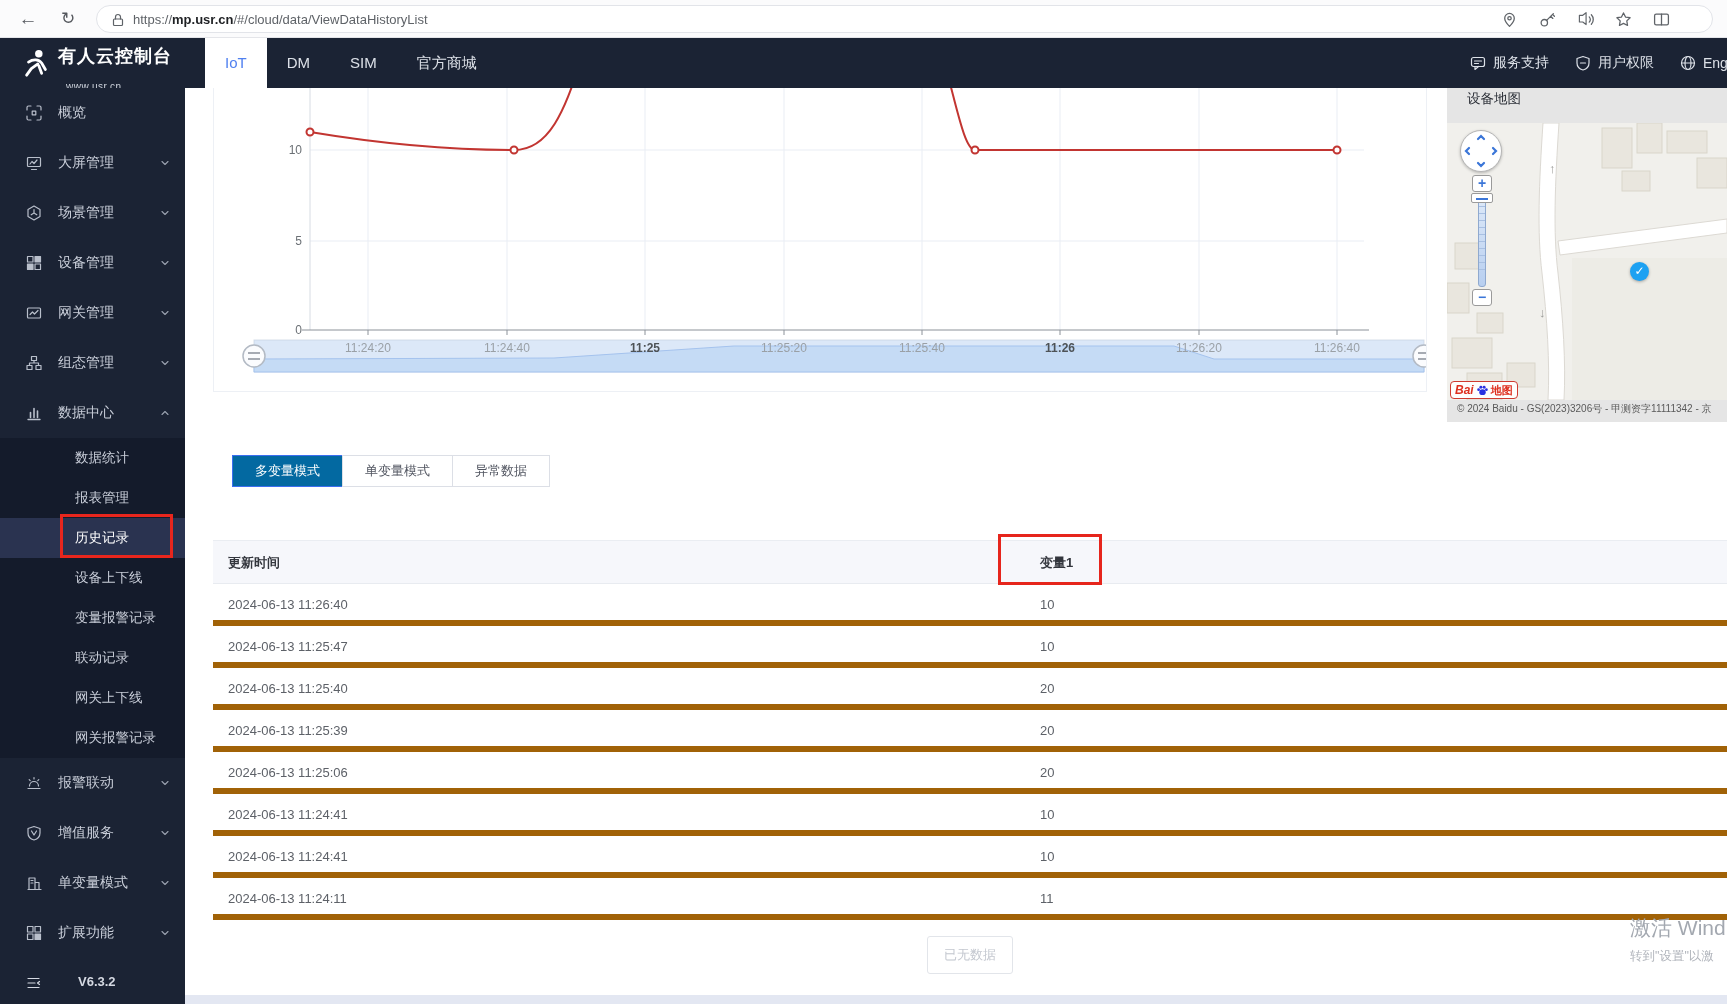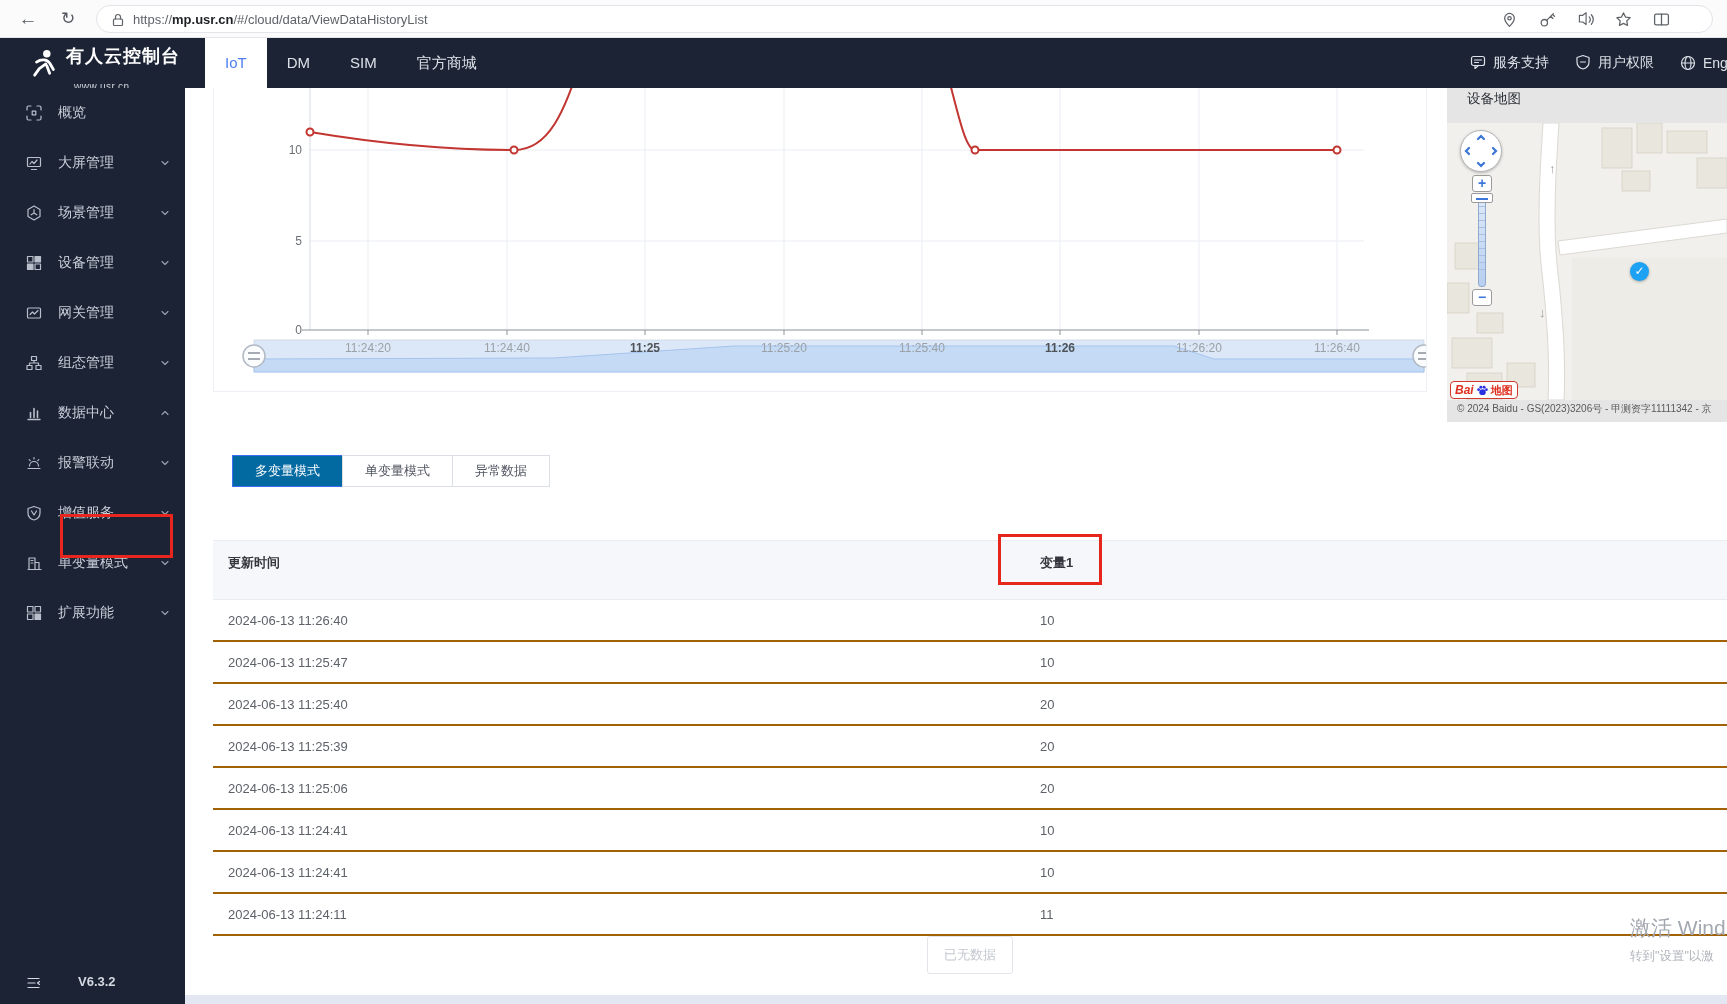--- a/index.html
+++ b/index.html
@@ -15,29 +15,29 @@
     font-size:19px; text-align:center; line-height:28px; cursor:pointer; }
   .url-pill { position:absolute; left:96px; top:5px; width:1617px; height:28px;
     background:#ffffff; border:1px solid #e2e4e9; border-radius:14px; }
   .url-lock { position:absolute; left:13px; top:6px; width:16px; height:16px; color:#5f6368; }
   .url-text { position:absolute; left:36px; top:6px; font-size:13px; color:#5f6368; white-space:nowrap; }
   .url-text .host { color:#1f2124; font-weight:bold; }
   .pill-icons { position:absolute; right:42px; top:5px; display:flex; gap:21px; color:#5f6368; }
   .pill-icons .bicon { width:17px; height:17px; }
   
   .navbar { position:absolute; left:0; top:38px; width:1727px; height:50px; background:#1b2334; }
-  .brand { position:absolute; left:16px; top:0; width:185px; height:50px; }
+  .brand { position:absolute; left:8px; top:0; width:185px; height:50px; }
   .brand-icon { position:absolute; left:13px; top:10px; width:30px; height:30px; color:#fff; }
   .brand-title { position:absolute; left:50px; top:6px; font-size:18px; font-weight:bold; color:#fff; letter-spacing:1px; }
   .brand-sub { position:absolute; left:58px; top:28px; font-size:10px; color:#cfd4dd; letter-spacing:.5px;margin-top:15px; }
   .nav-tabs { position:absolute; left:205px; top:0; height:50px; display:flex; }
   .nav-tab { height:50px; line-height:50px; padding:0 20px; font-size:15px; color:#dde1e8; cursor:pointer; }
   .nav-tab.active { background:#ffffff; color:#5080f0; }
   .nav-right { position:absolute; left:1470px; top:0; height:50px; display:flex; align-items:center; gap:26px; white-space:nowrap; }
-  .nav-right .nr-item { display:flex; align-items:flex-start; gap:7px; color:#dde1e8; font-size:14px; cursor:pointer; }
+  .nav-right .nr-item { display:flex; align-items:center; gap:7px; color:#dde1e8; font-size:14px; cursor:pointer; }
   .nav-right .nicon { width:16px; height:16px; color:#dde1e8; }
   
   .sidebar { position:absolute; left:0; top:88px; width:185px; height:916px; background:#1b2334; }
   .side-item { position:relative; height:50px; display:flex; align-items:center; color:#c8cdd8; font-size:14px; cursor:pointer; }
   .side-item .s-icon { width:16px; height:16px; margin-left:26px; color:#b9bfcb; }
   .side-item .s-icon svg { width:16px; height:16px; display:block; }
   .side-item .s-label { margin-left:16px; }
   .side-item .s-chev { position:absolute; right:14px; width:12px; height:12px; color:#9aa1af; }
   .side-item .s-chev svg { width:12px; height:12px; display:block; }
   .side-item .s-chev.up svg { transform:rotate(180deg); }
@@ -80,24 +80,24 @@
   .baidu-logo .bd-map { color:#de301f; font-weight:bold; font-size:11px; }
   .map-copy { position:absolute; left:10px; top:314px; width:270px; overflow:hidden; white-space:nowrap;
     font-size:10px; color:#5a5a5a; }
   
   .view-tabs { position:absolute; left:233px; top:455px; display:flex; }
   .vtab { height:32px; line-height:30px; padding:0 22px; border:1px solid #dcdfe6; margin-left:-1px;
     font-size:13px; color:#515560; background:#fff; cursor:pointer; }
   .vtab.active { background:#0369a1; border-color:#3b6ef0; color:#fff; }
   
   .data-table { position:absolute; left:213px; top:540px; width:1514px; }
-  .thead { position:relative; height:60px; background:#f6f7fb; border-top:1px solid #eaedf2; border-bottom:1px solid #e8ebf0; }
+  .thead { position:relative; height:44px; background:#f6f7fb; border-top:1px solid #eaedf2; border-bottom:1px solid #e8ebf0; }
   .thead .th { position:absolute; top:0; line-height:44px; font-size:13px; font-weight:bold; color:#33363d; }
   .th.c1 { left:15px; } .th.c2 { left:827px; }
-  .trow { position:relative; height:42px; border-bottom:2px solid #a16207; }
+  .trow { position:relative; height:42px; border-bottom:6px solid #a16207; }
   .trow .td { position:absolute; top:0; line-height:42px; font-size:13px; color:#5d6168; }
   .td.c1 { left:15px; } .td.c2 { left:827px; }
   .table-hl-box { position:absolute; left:998px; top:534px; width:104px; height:51px;
     border:3px solid #e6251c; pointer-events:none; }
   .empty-btn { position:absolute; left:927px; top:936px; width:86px; height:38px; background:#fff;
     border:1px solid #e2e5ea; border-radius:3px; color:#c3c7cf; font-size:13px; text-align:center;
     line-height:36px; cursor:pointer; }
   
   .watermark { position:absolute; left:1630px; top:914px; white-space:nowrap; }
   .wm1 { font-size:21px; color:#a3a8b0; }
@@ -276,20 +276,30 @@
               <path d="M2,14.5H14" stroke-width="1.4"></path>
               <path d="M4.5,12.5V7.5 M8,12.5V3.5 M11.5,12.5V6" stroke-width="1.6"></path>
             </svg>
           </span>
           <span class="s-label">数据中心</span>
           <span class="s-chev up">
             <svg viewBox="0 0 16 16" width="100%" height="100%" fill="none" stroke="currentColor" stroke-width="1.2" stroke-linecap="round" stroke-linejoin="round">
               <path d="M4,6 l4,4 l4,-4" stroke-width="1.5"></path>
             </svg>
           </span>
+        </div>
+        <div class="side-sub">
+          <div class="side-sub-item">数据统计</div>
+          <div class="side-sub-item">报表管理</div>
+          <div class="side-sub-item active">历史记录</div>
+          <div class="side-sub-item">设备上下线</div>
+          <div class="side-sub-item">变量报警记录</div>
+          <div class="side-sub-item">联动记录</div>
+          <div class="side-sub-item">网关上下线</div>
+          <div class="side-sub-item">网关报警记录</div>
         </div>
         <div class="side-item">
           <span class="s-icon">
             <svg viewBox="0 0 16 16" width="100%" height="100%" fill="none" stroke="currentColor" stroke-width="1.2" stroke-linecap="round" stroke-linejoin="round">
               <path d="M3.5,11a4.5,4.5 0 0 1 9,0"></path>
               <path d="M2,13.5h12"></path>
               <path d="M8,2.5V4 M3.2,4.6l1,1 M12.8,4.6l-1,1"></path>
             </svg>
           </span>
           <span class="s-label">报警联动</span>

